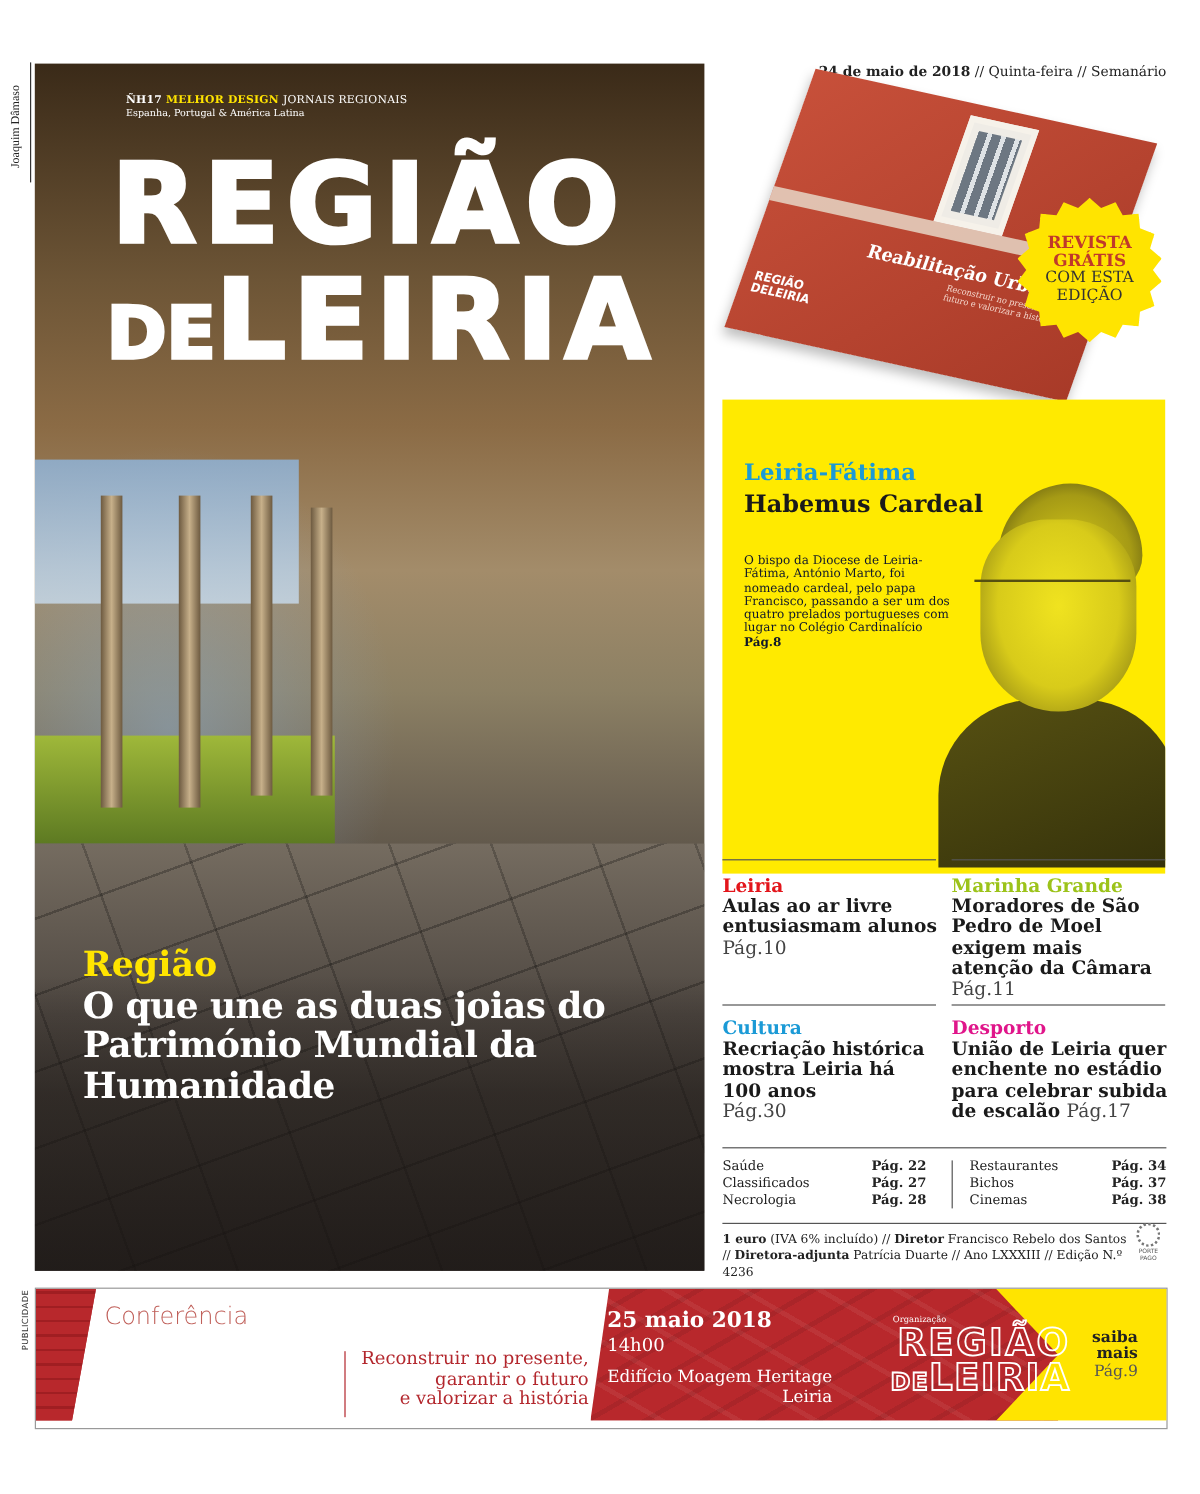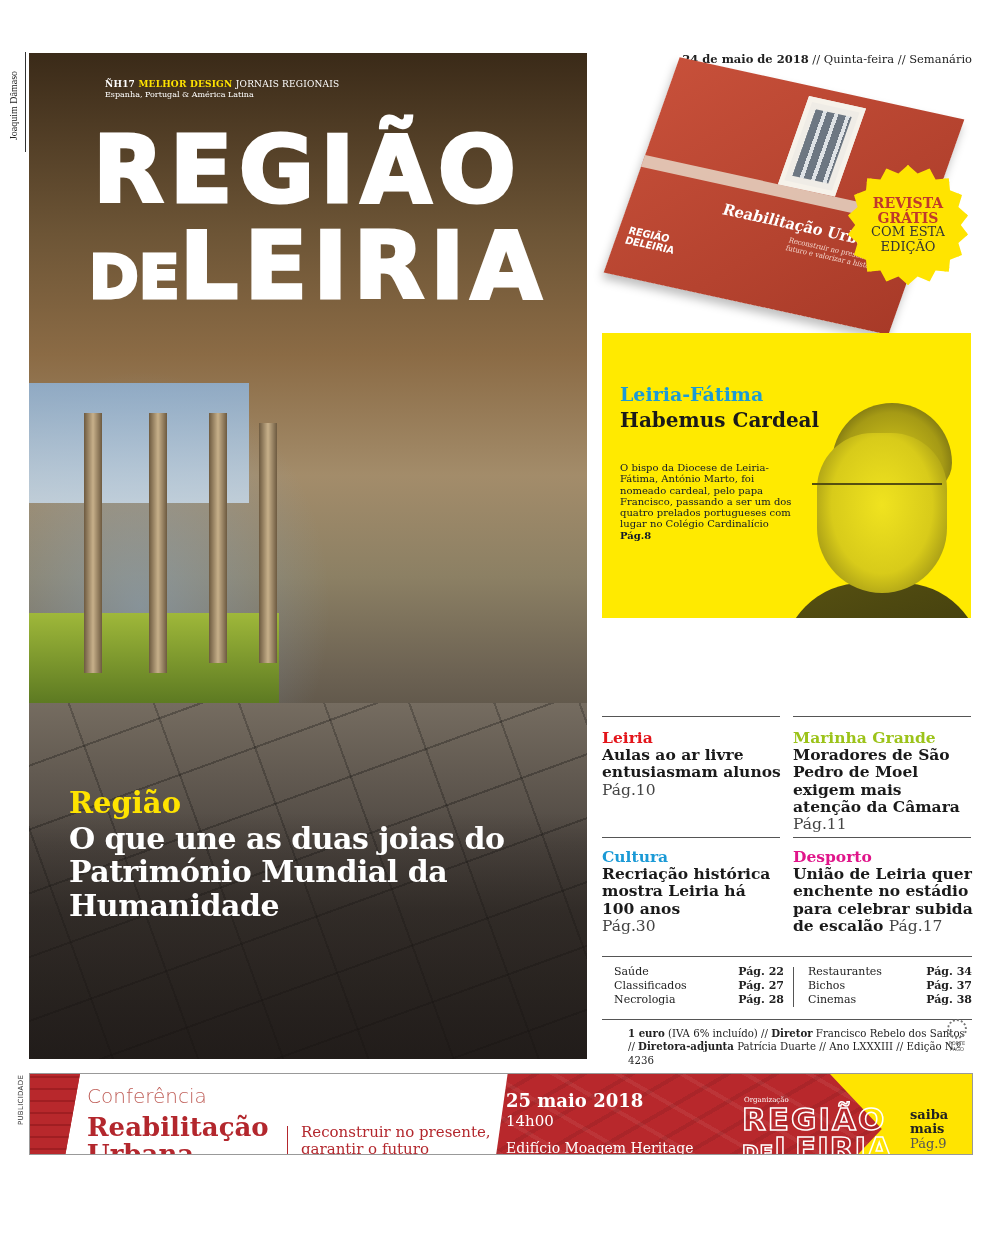--- a/index.html
+++ b/index.html
@@ -85,21 +85,21 @@
     position: absolute; left: 848px; top: 165px; width: 120px; height: 120px;
     background: #ffe400; border-radius: 50%;
     display: flex; flex-direction: column; align-items: center; justify-content: center;
     box-shadow: 0 0 0 4px #ffe400;
     clip-path: polygon(50% 0%,58% 7%,68% 3%,73% 12%,84% 11%,85% 21%,95% 25%,92% 35%,100% 42%,94% 50%,100% 58%,92% 65%,95% 75%,85% 79%,84% 89%,73% 88%,68% 97%,58% 93%,50% 100%,42% 93%,32% 97%,27% 88%,16% 89%,15% 79%,5% 75%,8% 65%,0% 58%,6% 50%,0% 42%,8% 35%,5% 25%,15% 21%,16% 11%,27% 12%,32% 3%,42% 7%);
   }
   .badge .b1 { font-family: "DejaVu Serif", serif; font-weight: bold; color: #c0392b; font-size: 14px; line-height: 1.05; }
   .badge .b2 { font-family: "DejaVu Serif", serif; color: #333; font-size: 13px; line-height: 1.1; }
 
   
-  .feature { position: absolute; left: 602px; top: 333px; width: 369px; height: 285px; background: #ffea00; overflow: hidden; }
+  .feature { position: absolute; left: 602px; top: 333px; width: 369px; height: 395px; background: #ffea00; overflow: hidden; }
   .feature .hair { position: absolute; left: 230px; top: 70px; width: 120px; height: 90px; border-radius: 60px 60px 30px 30px;
     background: radial-gradient(ellipse at 50% 70%, #d9cc19 0%, #a59a15 60%, #3f3b0d 100%); }
   .feature .face { position: absolute; left: 215px; top: 100px; width: 130px; height: 160px; border-radius: 60px 60px 70px 70px;
     background: radial-gradient(ellipse at 50% 45%, #f0e31f 0%, #d8cb1a 55%, #7b7212 100%); }
   .feature .glasses { position: absolute; left: 210px; top: 150px; width: 130px; height: 20px; border-top: 2px solid #554f10; }
   .feature .body-shape { position: absolute; left: 180px; top: 250px; width: 200px; height: 140px; border-radius: 80px 80px 0 0;
     background: linear-gradient(160deg, #575112 0%, #35320b 100%); }
   .feature .kicker { position: absolute; left: 18px; top: 50px; font-family: "DejaVu Serif", serif; font-weight: bold; color: #1b9ad6; font-size: 19px; }
   .feature .title { position: absolute; left: 18px; top: 75px; font-family: "DejaVu Serif", serif; font-weight: bold; color: #1a1a1a; font-size: 20px; white-space: nowrap; }
   .feature .body { position: absolute; left: 18px; top: 129px; width: 175px; font-family: "DejaVu Serif", serif; font-size: 10px; line-height: 1.13; color: #0f172a; }
@@ -113,30 +113,30 @@
   .news-item .hd { font-weight: bold; font-size: 15.5px; line-height: 1.12; color: #1a1a1a; }
   .news-item .pg { font-weight: normal; font-size: 15.5px; color: #444; text-align: center; }
 
   
   .index { position: absolute; left: 602px; top: 965px; width: 370px; font-family: "DejaVu Serif", serif; font-size: 11px; color: #222; }
   .index .col { position: absolute; top: 0; width: 170px; }
   .index .row { display: flex; justify-content: space-between; line-height: 14px; }
   .index .row b { font-weight: bold; }
   .index .vsep { position: absolute; left: 191px; top: 2px; width: 1px; height: 40px; background: #555; }
 
-  .imprint { position: absolute; left: 602px; top: 1027px; width: 340px; font-family: "DejaVu Serif", serif; font-size: 10.2px; line-height: 1.3; color: #222; margin-left: 26px; }
+  .imprint { position: absolute; left: 602px; top: 1027px; width: 340px; font-family: "DejaVu Serif", serif; font-size: 10.2px; line-height: 1.3; color: #222; }
   .imprint b { font-weight: bold; }
   .porte { position: absolute; left: 942px; top: 1019px; width: 30px; height: 38px; display: flex; flex-direction: column; align-items: center; }
   .porte .seal { width: 20px; height: 20px; border-radius: 50%; border: 2px dotted #777; }
   .porte .txt { font-family: "DejaVu Sans", sans-serif; font-size: 5px; color: #555; text-align: center; line-height: 1.1; margin-top: 2px; }
 
   
   .pub-label { position: absolute; left: 14px; top: 1070px; width: 14px; height: 60px; display: flex; align-items: center; justify-content: center; }
   .pub-label span { transform: rotate(-90deg); font-family: "DejaVu Sans", sans-serif; font-size: 7px; color: #333; white-space: nowrap; letter-spacing: 0.3px; }
-  .ad { position: absolute; left: 29px; top: 1073px; width: 944px; height: 82px; border: 1px solid #999; background: #fff; overflow: hidden; }
+  .ad { position: absolute; left: 29px; top: 1073px; width: 944px; height: 118px; border: 1px solid #999; background: #fff; overflow: hidden; text-align: right; }
   .ad .leftphoto { position: absolute; left: 0; top: 0; width: 50px; height: 110px;
     background: repeating-linear-gradient(0deg, #b8282c 0 10px, #a01e22 10px 12px), #b8282c;
     clip-path: polygon(0 0, 100% 0, 60% 100%, 0 100%); }
   .ad .conf { position: absolute; left: 57px; top: 10px; font-family: "DejaVu Sans", sans-serif; font-weight: 300; font-size: 20px; color: #c0605a; }
   .ad .reab { position: absolute; left: 57px; top: 40px; font-family: "DejaVu Serif", serif; font-weight: bold; font-size: 26px; line-height: 1.05; color: #b3272d; }
   .ad .vsep { position: absolute; left: 257px; top: 52px; width: 1px; height: 55px; background: #b3272d; }
   .ad .tag { position: absolute; left: 271px; top: 50px; font-family: "DejaVu Serif", serif; font-size: 15px; line-height: 1.1; color: #b3272d; }
   .ad .redband { position: absolute; left: 462px; top: 0; width: 390px; height: 110px;
     background:
       repeating-linear-gradient(150deg, rgba(0,0,0,0) 0 20px, rgba(0,0,0,0.08) 20px 24px),
@@ -244,21 +244,21 @@
   </div>
   <div class="news-item" style="left:191px;top:132px;">
     <div class="cat" style="color:#e0158a">Desporto</div>
     <div class="hd"><span>União de Leiria quer enchente no estádio para celebrar subida de escalão</span> <span class="pg">Pág.17</span></div>
   </div>
 
   <div class="hr" style="left:0;top:240px;width:370px;"></div>
 </div>
 
 <div class="index">
-  <div class="col" style="left:12px;">
+  <div class="col" style="left:0;">
     <div class="row">
         <span>Saúde</span>
         <b>Pág. 22</b>
       </div>
     <div class="row">
         <span>Classificados</span>
         <b>Pág. 27</b>
       </div>
     <div class="row">
         <span>Necrologia</span>
@@ -293,24 +293,20 @@
   <div class="seal"></div>
   <div class="txt">PORTE PAGO</div>
 </div>
 
 <div class="pub-label">
     <span>PUBLICIDADE</span>
   </div>
 <div class="ad">
   <div class="leftphoto"></div>
   <div class="conf">Conferência</div>
-  <div class="reab">
-      <div>Reabilitação</div>
-      <div>Urbana</div>
-    </div>
   <div class="vsep"></div>
   <div class="tag">
       <div>Reconstruir no presente,</div>
       <div>garantir o futuro</div>
       <div>e valorizar a história</div>
     </div>
   <div class="redband"></div>
   <div class="yellow"></div>
   <div class="date">25 maio 2018</div>
   <div class="time">14h00</div>

